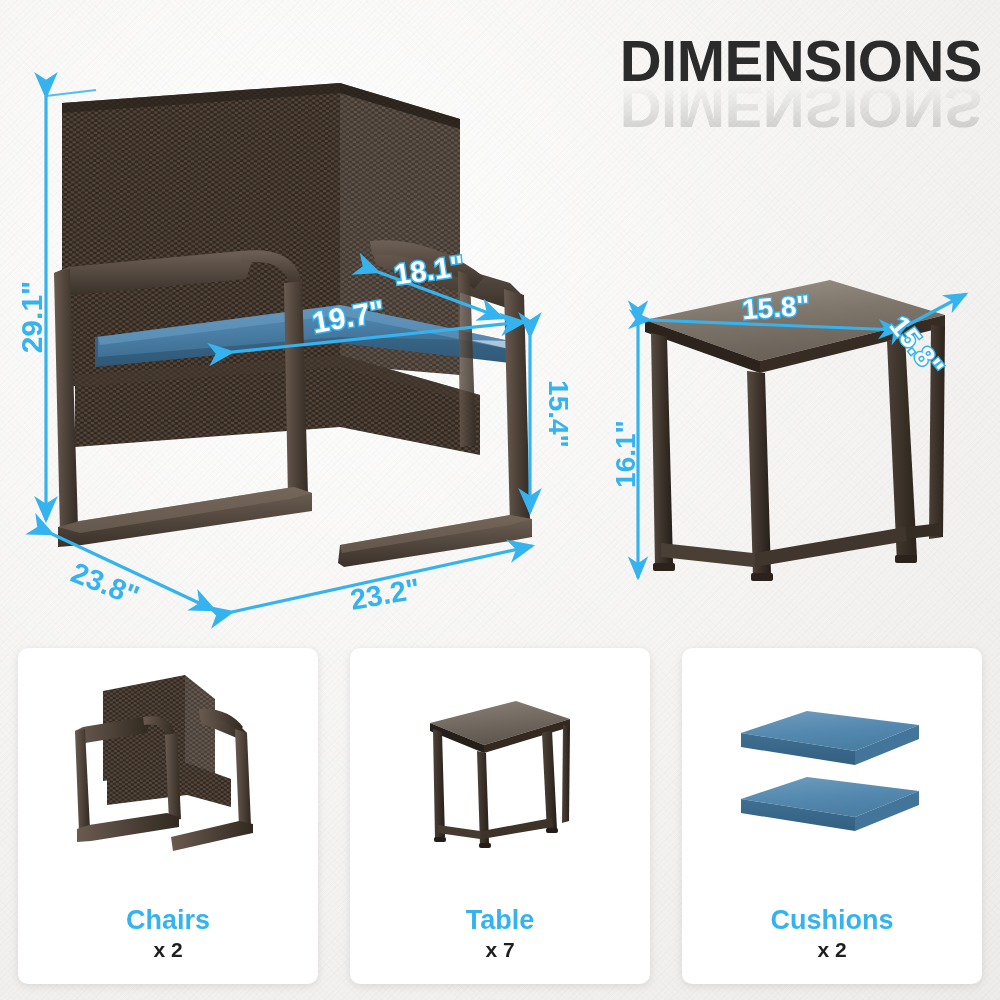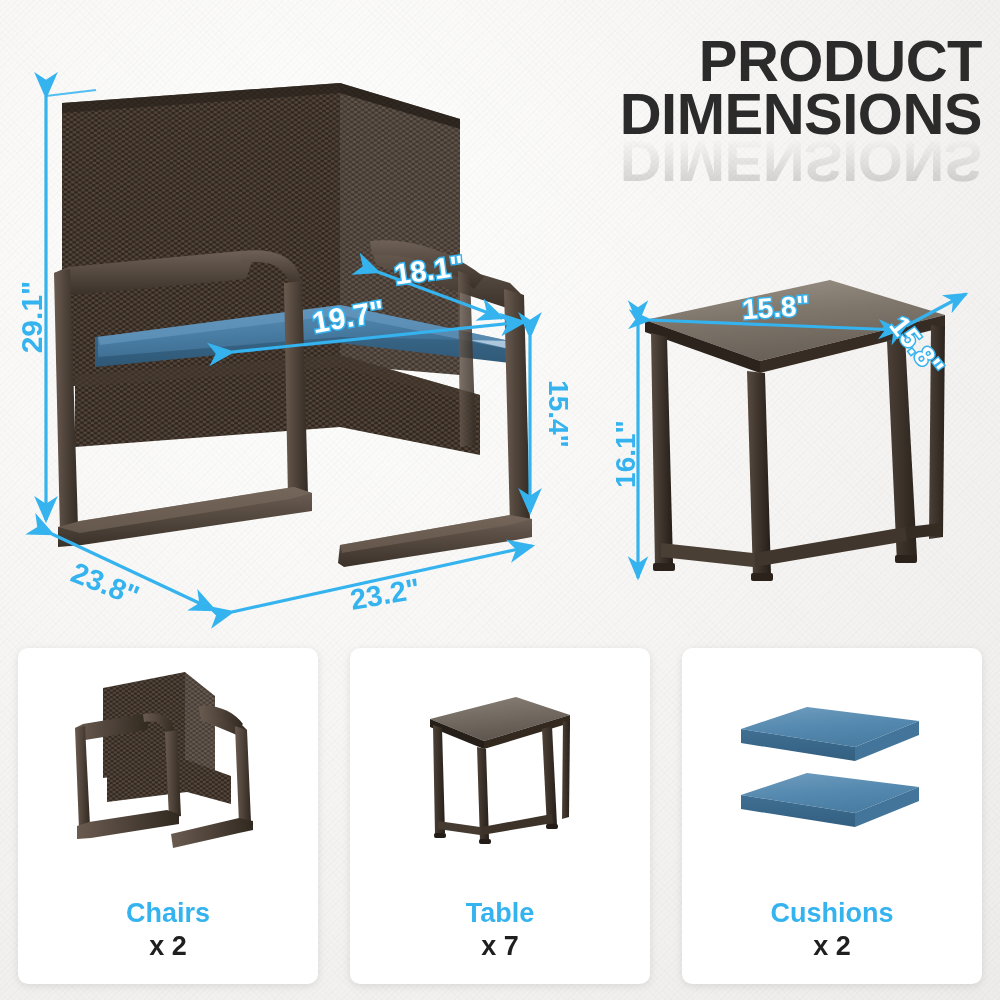--- a/index.html
+++ b/index.html
@@ -70,30 +70,29 @@
     width:300px;height:336px;background:#ffffff;border-radius:10px;
     box-shadow:0 2px 9px rgba(0,0,0,0.10);
     position:relative;
     display:flex;flex-direction:column;align-items:center;
   }
   .card-art{flex:1;display:flex;align-items:center;justify-content:center;width:100%;}
   .card-title{
     color:#35b3ef;font-size:27px;font-weight:bold;margin-bottom:2px;
   }
   .card-qty{
-    color:#1f1f1f;font-size:27px;font-weight:bold;margin-bottom:22px;
+    color:#1f1f1f;font-size:21px;font-weight:bold;margin-bottom:22px;
   }
 </style>
 </head>
 <body>
 
 <div id="page"></div>
 
 <div class="title-wrap">
-  <div class="title-line">PRODUCT</div>
   <div class="title-line">DIMENSIONS</div>
   <div class="title-reflect">DIMENSIONS</div>
 </div>
 
 <svg class="art" style="left:40px;top:75px;" width="520" height="530" viewBox="0 0 520 530">
   <defs>
     <pattern id="wicker" width="7" height="5" patternUnits="userSpaceOnUse" patternTransform="rotate(2)">
       <rect width="7" height="5" fill="#3d3229"></rect>
       <rect x="0" y="0" width="3" height="2" fill="#57483c"></rect>
       <rect x="3.5" y="2.5" width="3" height="2" fill="#57483c"></rect>

